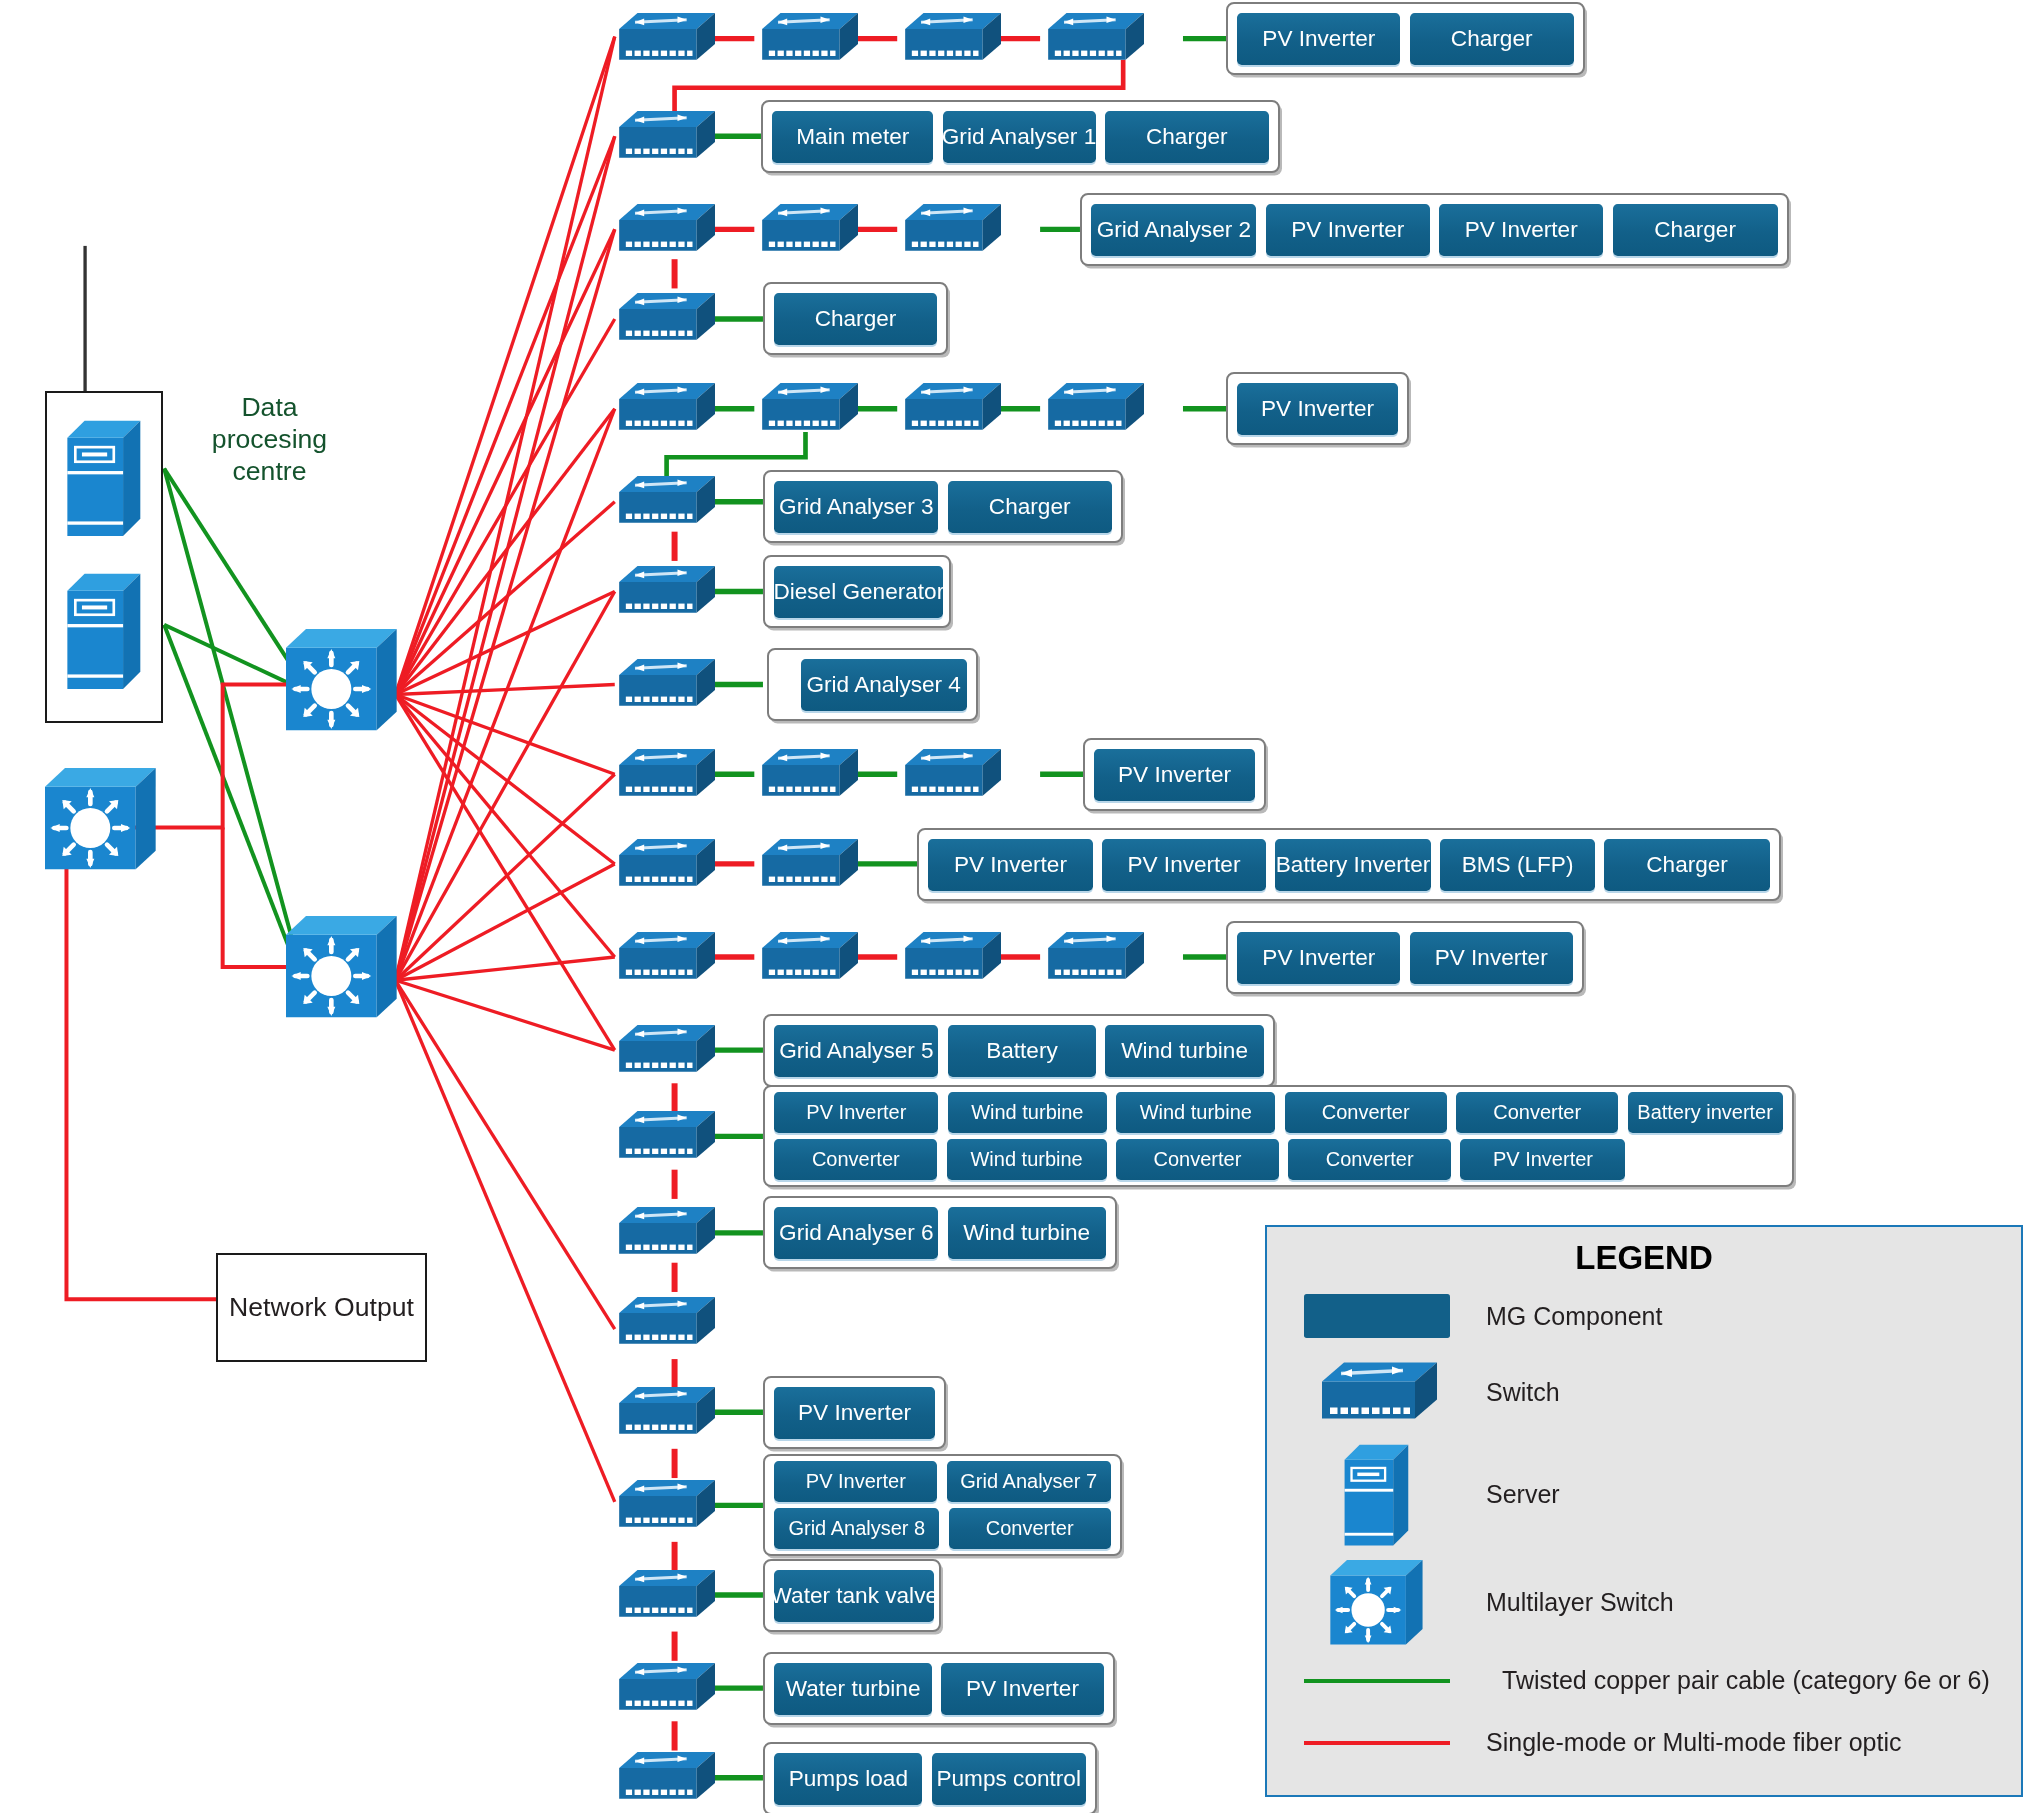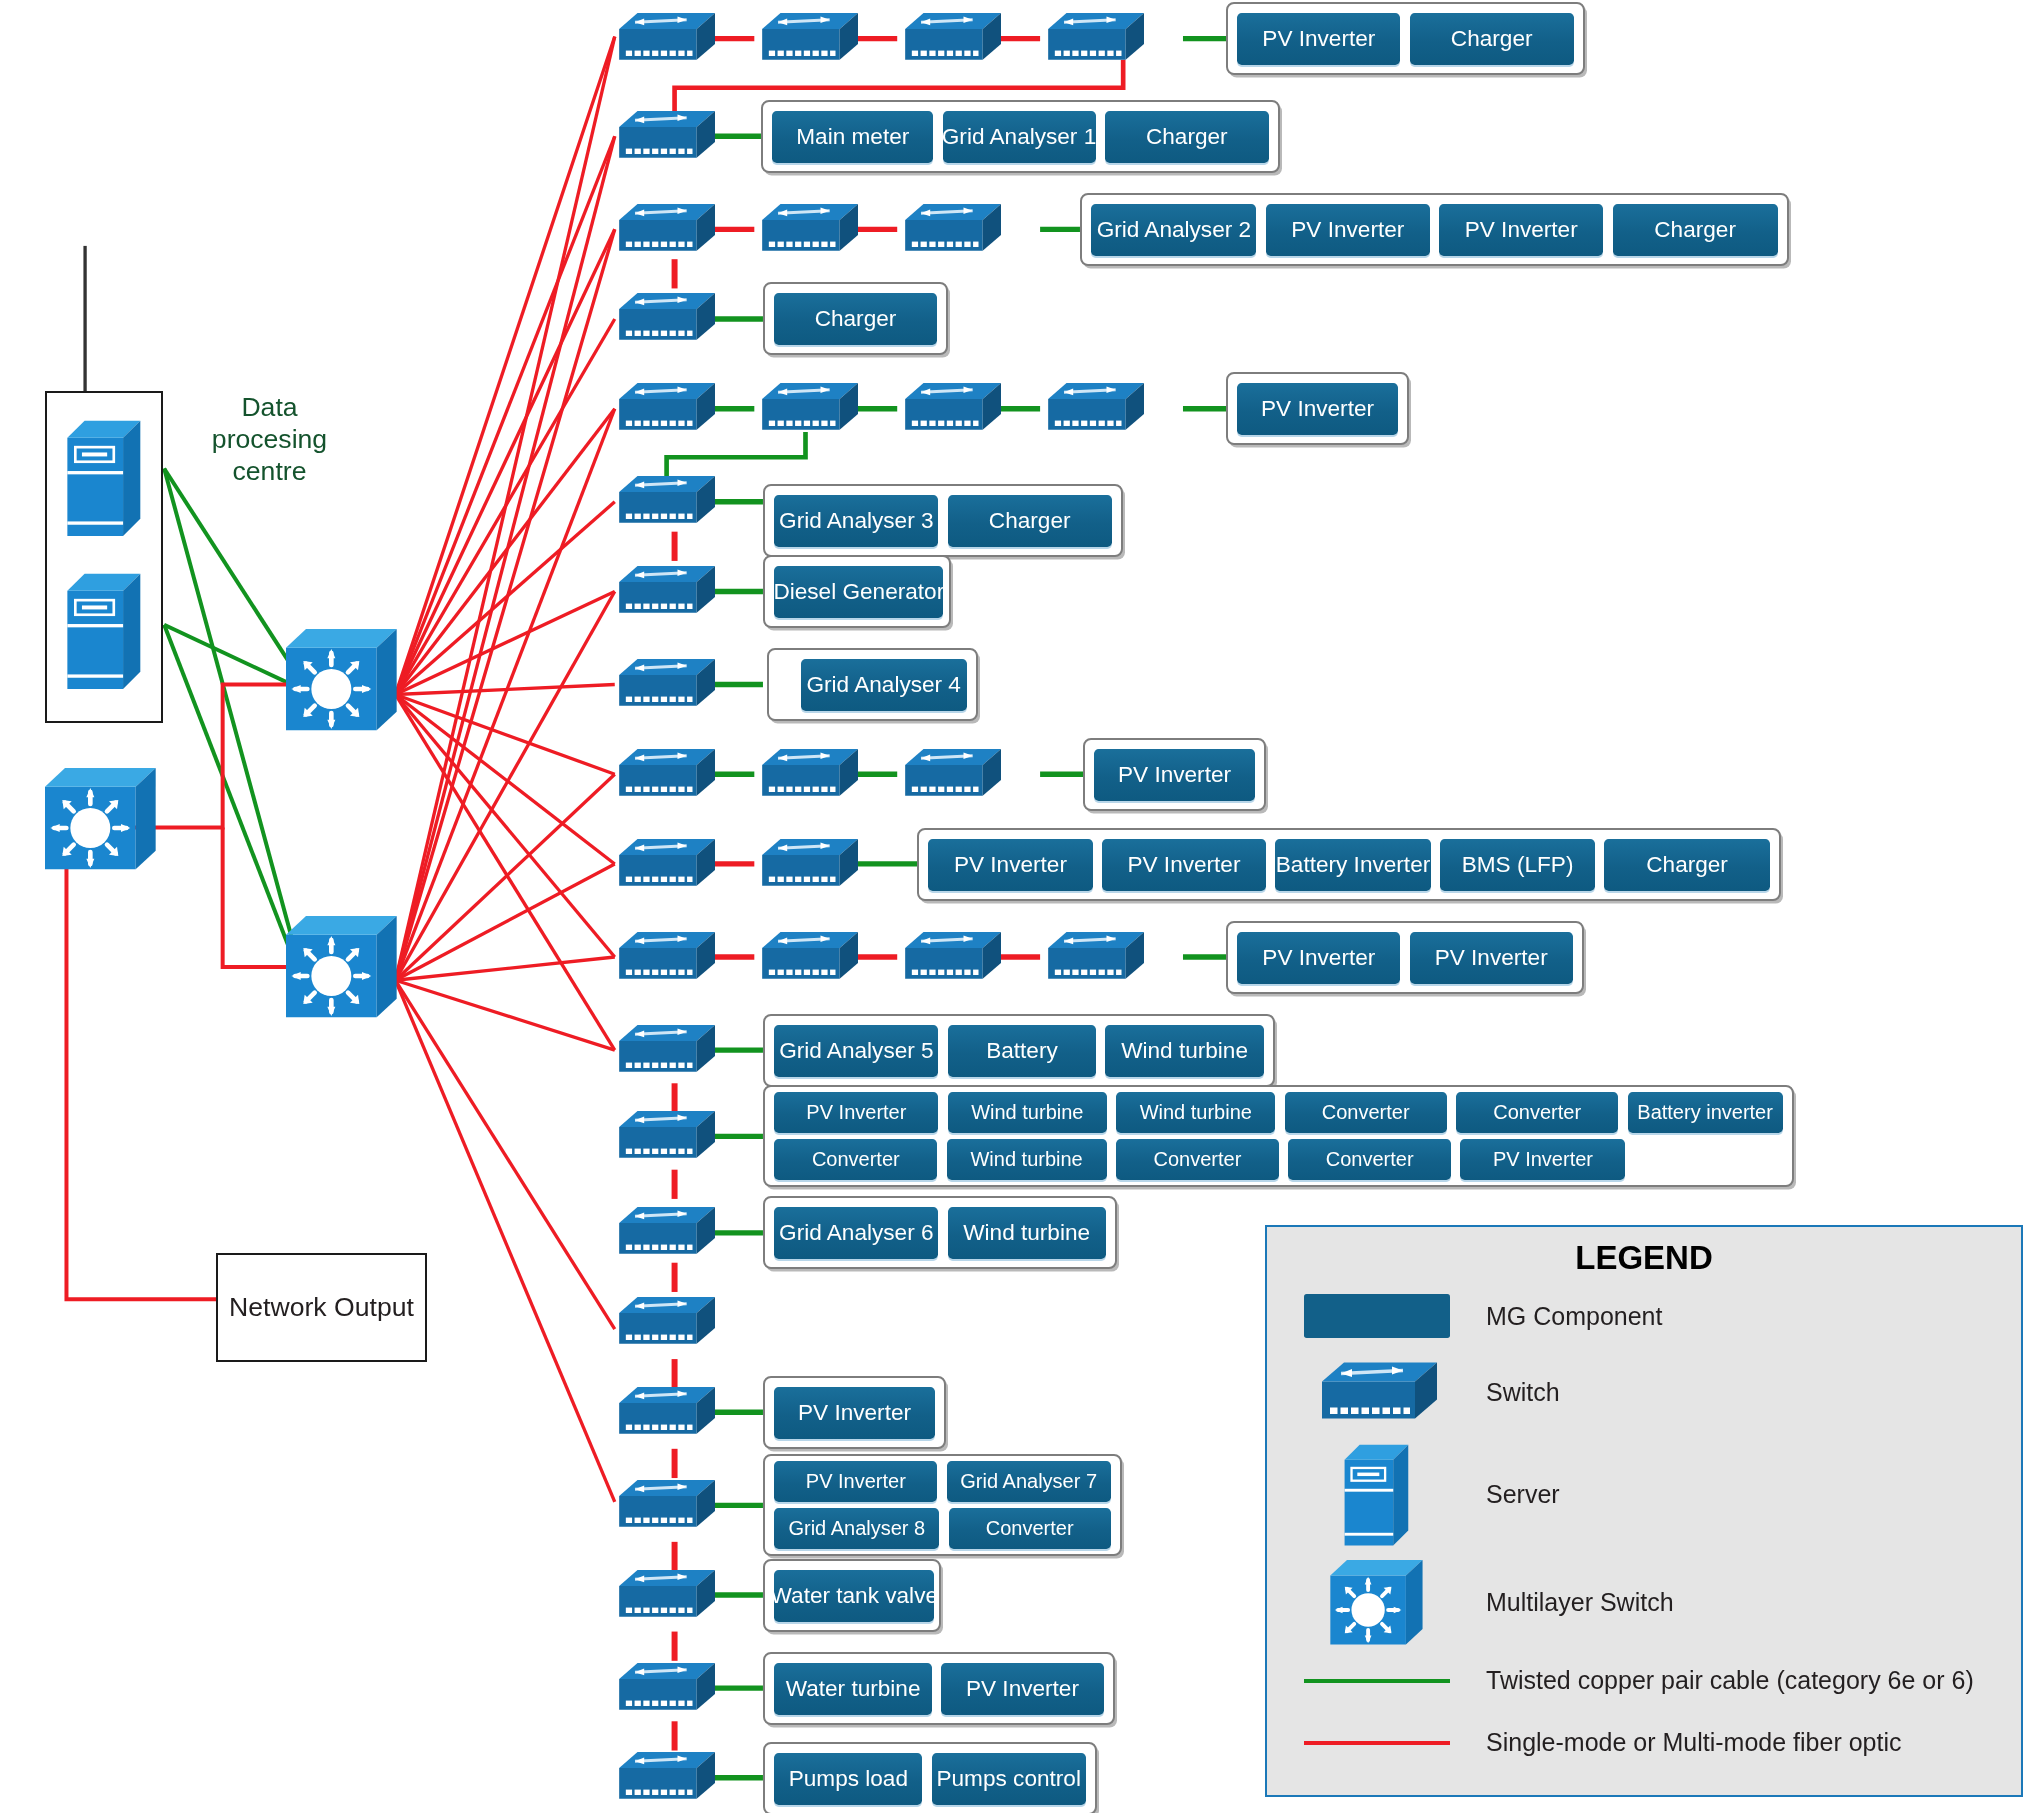--- a/index.html
+++ b/index.html
@@ -592,21 +592,21 @@
             <rect x="47" y="104" width="15" height="13"></rect>
       <rect x="68" y="104" width="15" height="13"></rect>
             <rect x="89" y="104" width="15" height="13"></rect>
       <rect x="110" y="104" width="15" height="13"></rect>
             <rect x="131" y="104" width="15" height="13"></rect>
       <rect x="152" y="104" width="15" height="13"></rect>
             <rect x="173" y="104" width="13" height="13"></rect>
     </g>
         </svg>
       </div>
-      <div class="abs group" style="left:763px;top:484px;width:360px;height:73px;">
+      <div class="abs group" style="left:763px;top:470px;width:360px;height:73px;">
         <div class="grow">
           <div class="chip" style="width:166px;height:52px;font-size:22.6px;">
             <span>Grid Analyser 3</span>
           </div>
           <div class="chip" style="width:166px;height:52px;font-size:22.6px;">
             <span>Charger</span>
           </div>
         </div>
       </div>
       <div class="abs" style="left:615px;top:560px;">
@@ -1249,21 +1249,21 @@
             <polygon points="32,54 46,56 34,68"></polygon>
               <polygon points="116,54 102,56 114,68"></polygon>
             <polygon points="32,138 46,136 34,124"></polygon>
               <polygon points="116,138 102,136 114,124"></polygon>
           </g>
         </svg>
       </div>
       <span class="legend-label">Multilayer Switch</span>
     </div>
 
-    <div class="legend-row" style="margin-top:17.3px;">
+    <div class="legend-row" style="margin-top:17.3px;gap:16px;">
       <div style="width:219px;display:flex;justify-content:center;">
         <div style="width:146px;height:4.7px;background:#12931f;"></div>
       </div>
       <span class="legend-label">Twisted copper pair cable (category 6e or 6)</span>
     </div>
 
     <div class="legend-row" style="margin-top:33px;">
       <div style="width:219px;display:flex;justify-content:center;">
         <div style="width:146px;height:4.7px;background:#ee1c24;"></div>
       </div>

